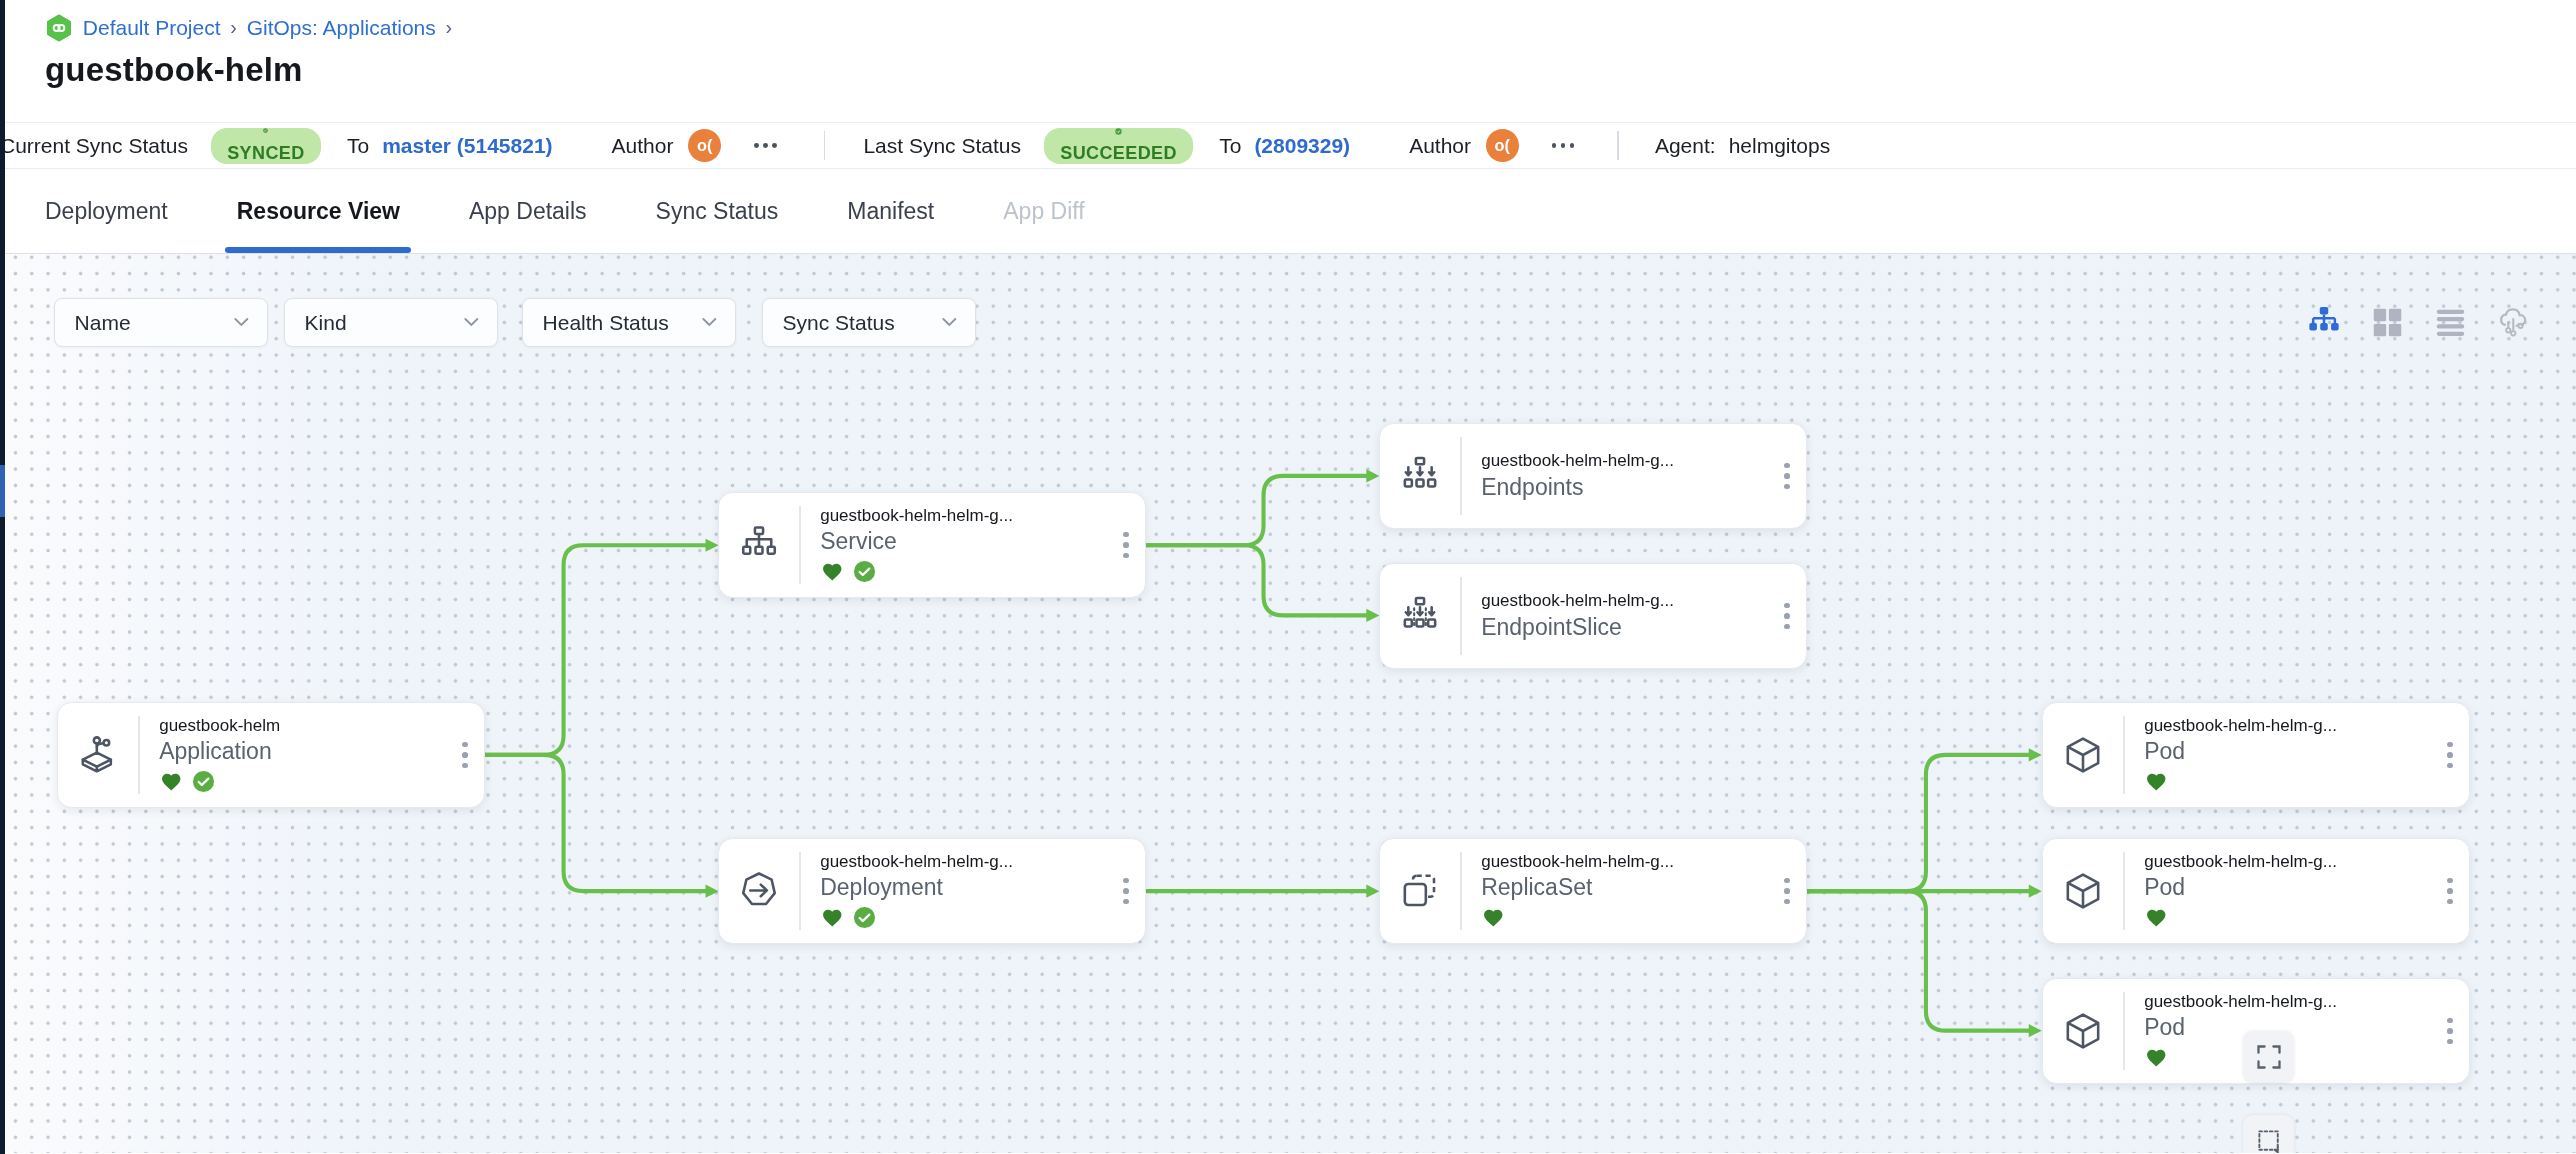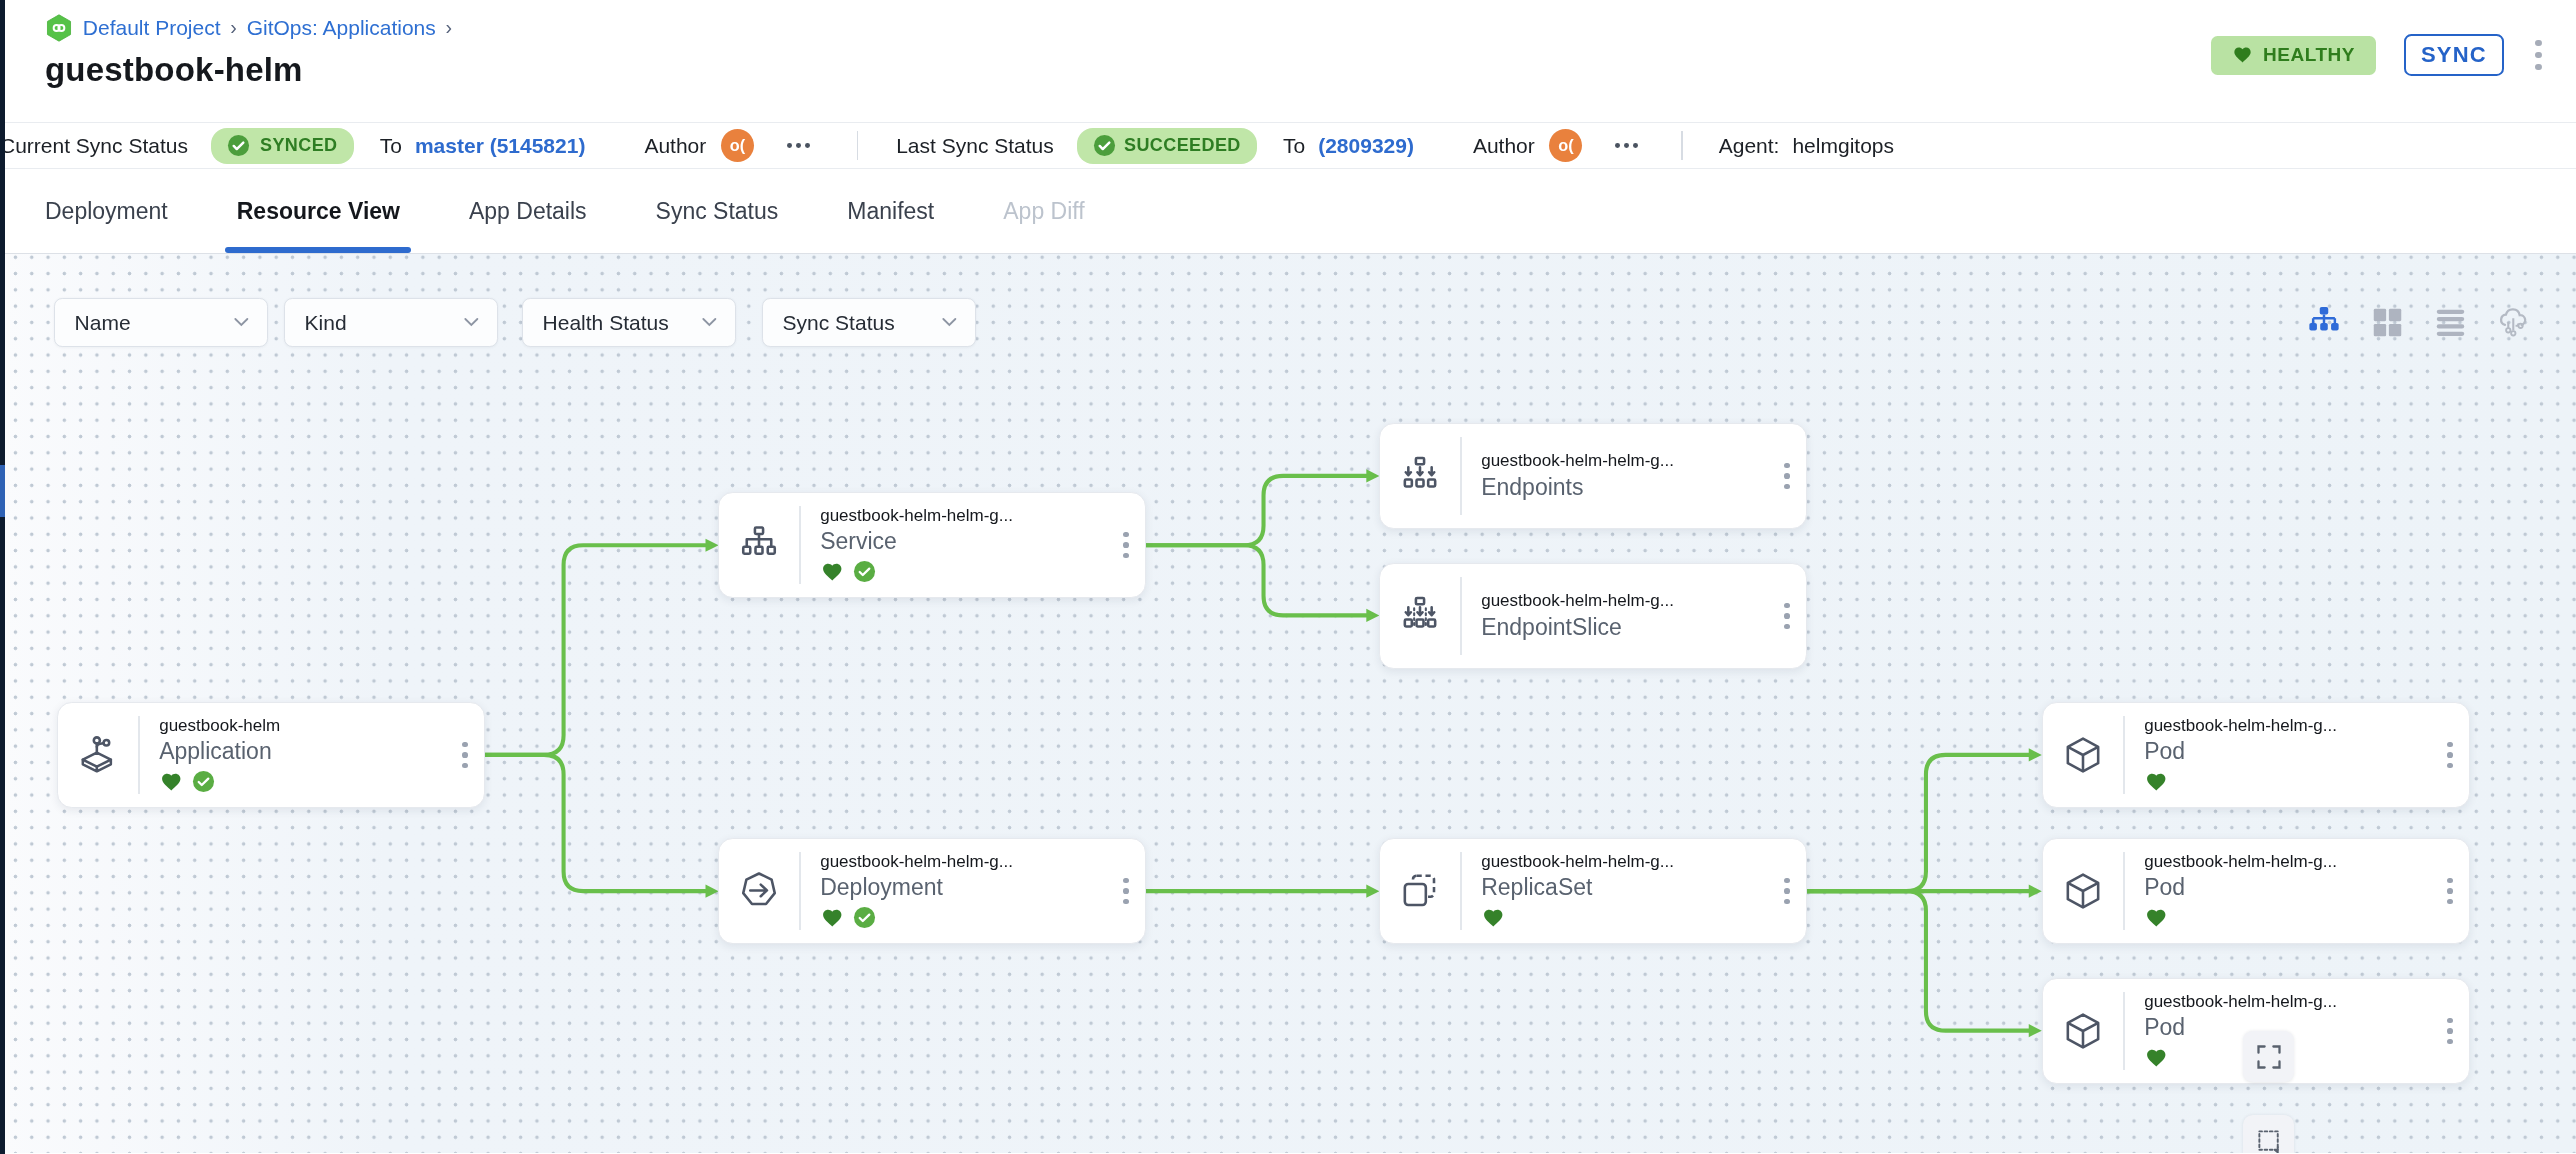--- a/index.html
+++ b/index.html
@@ -25,21 +25,21 @@
   .sync-btn{height:42px;min-width:100px;background:#fff;border:2.4px solid #2563c8;border-radius:7.3px;
             color:#2563c8;font-size:22px;font-weight:700;letter-spacing:1.2px;
             display:flex;align-items:center;justify-content:center;cursor:pointer;}
   .kebab-v{display:flex;flex-direction:column;gap:5.7px;padding:3.3px;cursor:pointer;}
   .kebab-v .dot{width:6.5px;height:6.5px;border-radius:50%;background:#a6acb8;}
 
   
   .statusbar{display:flex;align-items:center;height:47px;border-top:1.6px solid #e9ecf0;
              border-bottom:1.6px solid #e9ecf0;font-size:21px;color:#1c2026;background:#fff;}
   .pill{display:flex;align-items:center;gap:9.8px;background:#c0e6a8;color:#2e7d23;border-radius:16px;
-        height:36px;padding:0 16.3px;font-size:18px;font-weight:700;letter-spacing:0.4px;}
+        height:36px;padding:0 16.3px;font-size:18px;font-weight:700;letter-spacing:0.4px;flex-direction:column;}
   .pill .chk{width:23px;height:23px;}
   .link{color:#2e6bce;font-weight:700;cursor:pointer;}
   .avatar{width:33px;height:33px;border-radius:50%;background:#e9813d;color:#fff;font-size:16.3px;
           font-weight:700;display:flex;align-items:center;justify-content:center;overflow:hidden;}
   .more-dots{display:flex;gap:4.1px;padding:4.9px;cursor:pointer;}
   .more-dots .dot{width:4.9px;height:4.9px;border-radius:50%;background:#4a5360;}
   .vdiv{width:1.6px;height:29px;background:#d7dce3;}
 
   
   .tabs{display:flex;align-items:center;gap:69px;height:85px;padding-left:45px;
@@ -97,36 +97,20 @@
         <path d="M10.5 17a3.6 3.6 0 0 1 7.2 0a3.6 3.6 0 0 1-7.2 0 M16.3 17a3.6 3.6 0 0 1 7.2 0a3.6 3.6 0 0 1-7.2 0" fill="none" stroke="#fff" stroke-width="2.4"></path>
       </svg>
     </span>
     <span class="crumb">Default Project</span>
     <span class="sep">›</span>
     <span class="crumb">GitOps: Applications</span>
     <span class="sep">›</span>
   </div>
   <div class="page-title">guestbook-helm</div>
 
-  <div class="header-right">
-    <div class="healthy-badge">
-      <svg width="21" height="19.6" viewBox="0 0 24 24">
-        <path d="M12 21.3l-1.4-1.3C5.4 15.4 2 12.3 2 8.5 2 5.4 4.4 3 7.5 3c1.7 0 3.4.8 4.5 2.1C13.1 3.8 14.8 3 16.5 3 19.6 3 22 5.4 22 8.5c0 3.8-3.4 6.9-8.6 11.5L12 21.3z" fill="#2f7d1d"></path>
-      </svg>
-      <span>HEALTHY</span>
-    </div>
-    <div class="sync-btn">
-      <span>SYNC</span>
-    </div>
-    <div class="kebab-v">
-      <span class="dot"></span>
-        <span class="dot"></span>
-        <span class="dot"></span>
-    </div>
-  </div>
 </div>
 
 <div class="statusbar">
   <span style="margin-right:23px;">Current Sync Status</span>
   <span class="pill" style="margin-right:26px;">
     <svg class="chk" viewBox="0 0 24 24">
       <circle cx="12" cy="12" r="11" fill="#4c9e3c"></circle>
       <path d="M7 12.5l3.2 3.2L17 9" fill="none" stroke="#fff" stroke-width="2.6" stroke-linecap="round" stroke-linejoin="round"></path>
     </svg>
     <span>SYNCED</span>

